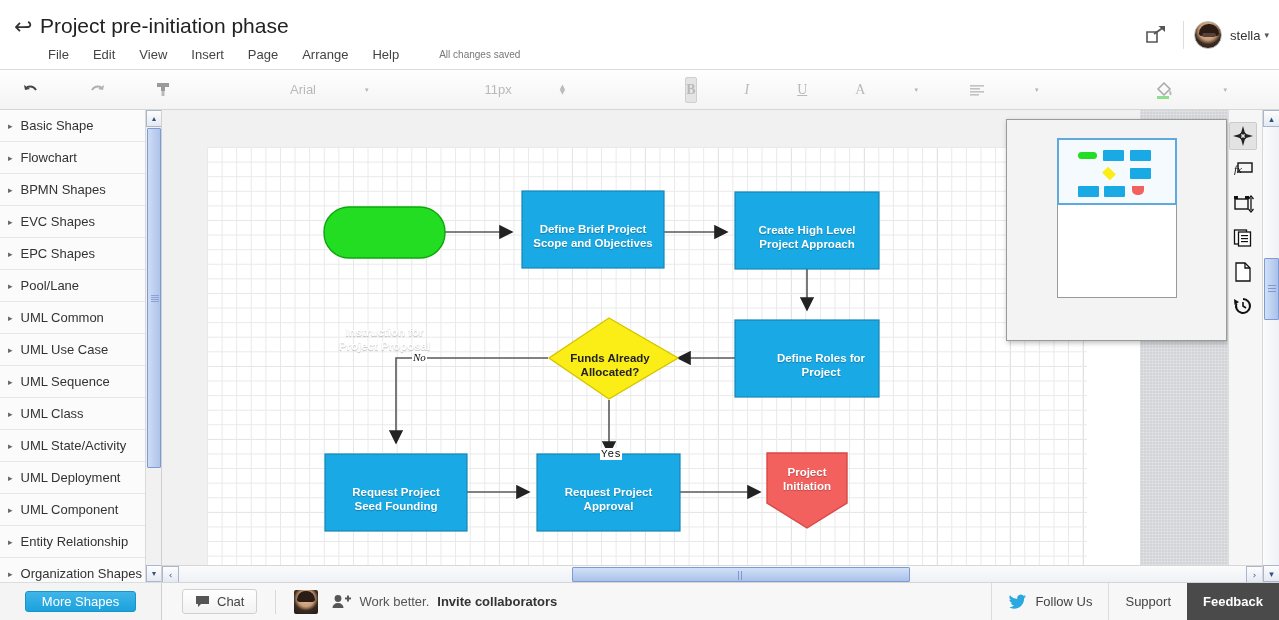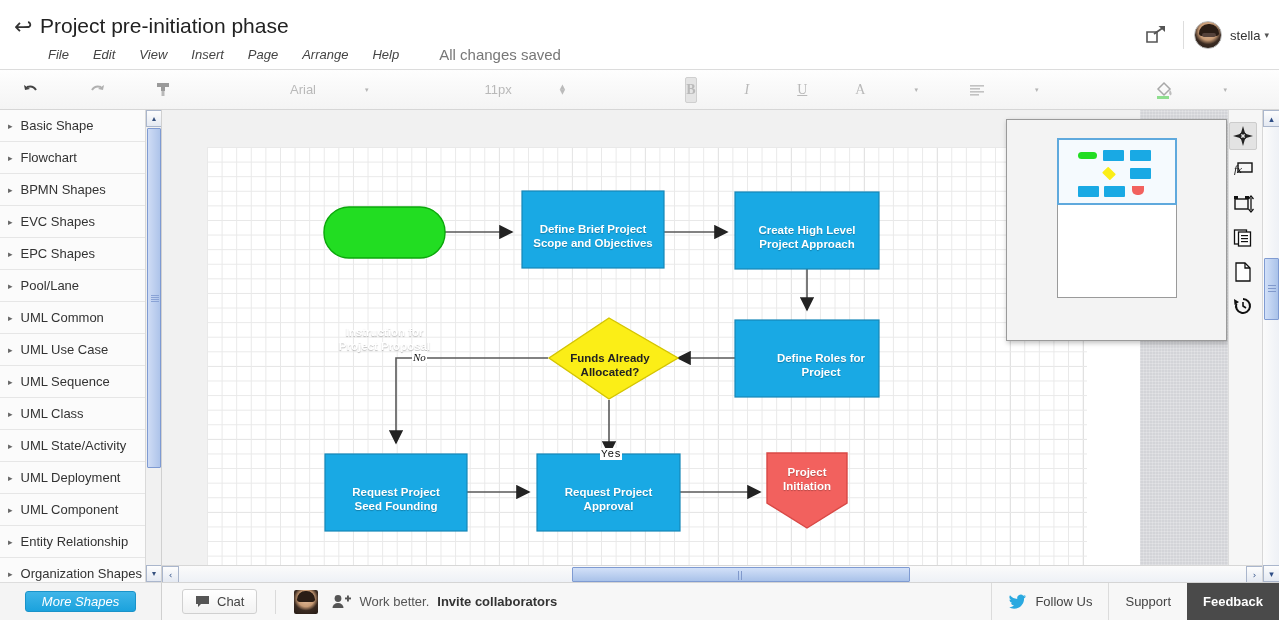--- a/index.html
+++ b/index.html
@@ -26,24 +26,23 @@
     position: absolute; left: 40px; top: 14px;
     font-size: 21px; color: #222; font-weight: normal; white-space: nowrap;
   }
   .menubar {
     position: absolute; left: 36px; top: 45px;
     display: flex; align-items: center; gap: 0px;
   }
   .menubar .mitem {
     font-size: 13px; color: #444; padding: 2px 12px; cursor: pointer;
     white-space: nowrap;
-    font-style: italic;
   }
   .save-status {
-    font-size: 15px; color: #777; padding-left: 28px; white-space: nowrap;
+    font-size: 10px; color: #777; padding-left: 28px; white-space: nowrap;
   }
   .header-right {
     position: absolute; right: 10px; top: 18px;
     display: flex; align-items: center; gap: 0px;
   }
   .share-ico {
     width: 34px; height: 34px; display: flex; align-items: center;
     justify-content: center; cursor: pointer;
   }
   .hdr-divider { width: 1px; height: 28px; background: #ddd; margin: 0 10px; }
@@ -145,21 +144,20 @@
   
   .more-shapes-bar {
     position: absolute; left: 0; top: 582px; width: 162px; height: 38px;
     background: #f4f4f4; border-right: 1px solid #d0d0d0; border-top: 1px solid #ddd;
     display: flex; align-items: center; justify-content: center;
   }
   .more-shapes-btn {
     background: linear-gradient(#3fb5e8,#1ba2dd); color: #fff; font-size: 13px;
     padding: 2px 16px; border-radius: 3px; cursor: pointer; border: 1px solid #1a93c9;
     white-space: nowrap;
-    font-style: italic;
   }
 
   
   .canvas-wrap {
     position: absolute; left: 162px; top: 110px; width: 1101px; height: 455px;
     background: #d3d4d8;
     background-image: repeating-linear-gradient(0deg, rgba(255,255,255,.22) 0 1px, transparent 1px 3px),
                       repeating-linear-gradient(90deg, rgba(255,255,255,.18) 0 1px, transparent 1px 3px);
     overflow: hidden;
   }

